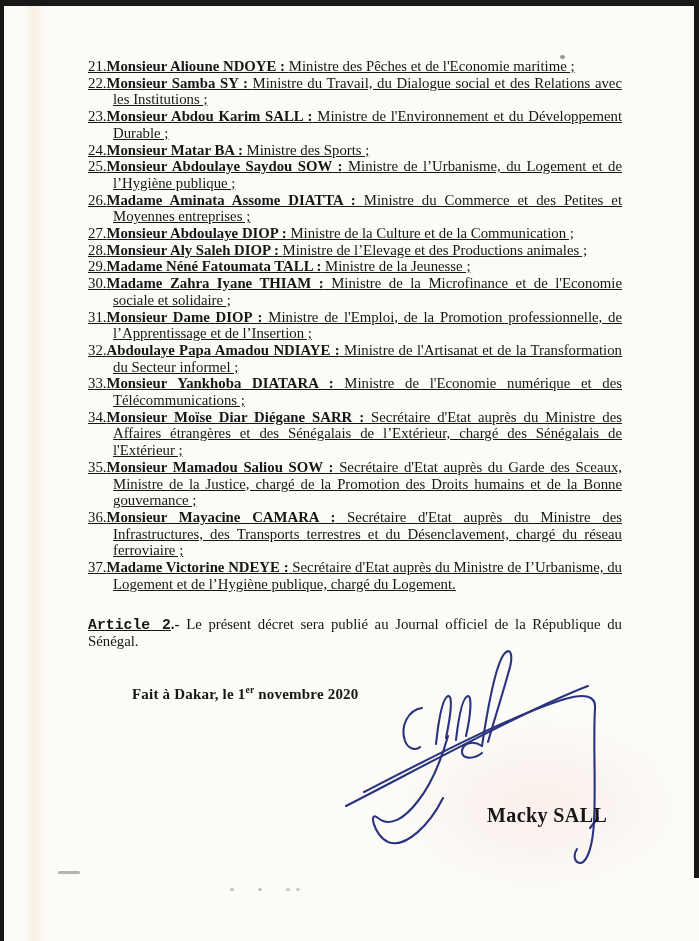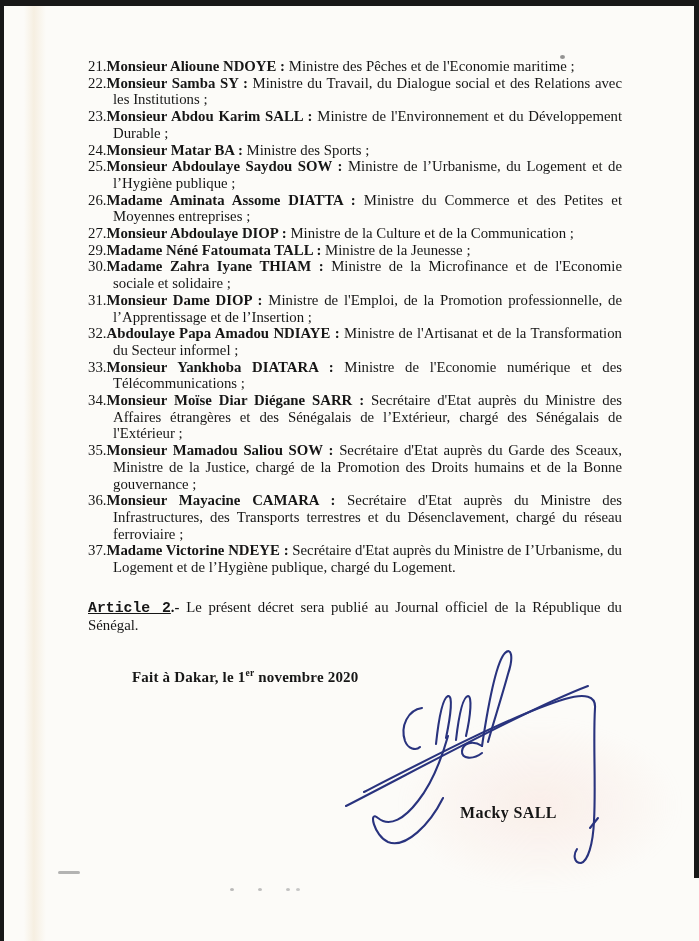--- a/index.html
+++ b/index.html
@@ -36,57 +36,59 @@
 
   
   .content{
     position:absolute;left:88px;top:58px;width:534px;
     font-size:14.8px;line-height:16.7px;
   }
   .item{
     text-align:justify;
     padding-left:25px;text-indent:-25px;
     margin:0;
+    text-decoration:underline;
   }
   .item .num{font-weight:normal;}
   .item .nm{font-weight:bold;}
   .article{margin:23px 0 0 0;text-align:justify;}
   .art-label{font-weight:bold;text-decoration:underline;font-family:Liberation Mono, monospace;}
   .art-sep{font-weight:bold;}
   .dateline{
     margin:36px 0 0 44px;
     font-weight:bold;font-size:15px;letter-spacing:.2px;
   }
   .dateline sup{font-size:9.5px;line-height:0;vertical-align:super;}
 
   
   .signature{position:absolute;left:330px;top:646px;width:280px;height:238px;}
   .signature path{fill:none;stroke-linecap:round;stroke-linejoin:round;}
   .signatory{
-    position:absolute;left:460px;top:804px;
-    font-weight:bold;font-size:16px;letter-spacing:.4px;
+    position:absolute;left:487px;top:804px;
+    font-weight:bold;font-size:20px;letter-spacing:.4px;
   }
 </style>
 </head>
 <body>
 
 <div class="page">
 
   <div class="tint-band"></div>
   <div class="tint-blotch"></div>
 
   <div class="content">
     <div id="minister-list">
         <p class="item"><span class="num">21.</span><span class="nm">Monsieur Alioune NDOYE :</span> <span class="rl">Ministre des Pêches et de l'Economie maritime ;</span></p>
         <p class="item"><span class="num">22.</span><span class="nm">Monsieur Samba SY :</span> <span class="rl">Ministre du Travail, du Dialogue social et des Relations avec les Institutions ;</span></p>
         <p class="item"><span class="num">23.</span><span class="nm">Monsieur Abdou Karim SALL :</span> <span class="rl">Ministre de l'Environnement et du Développement Durable ;</span></p>
         <p class="item"><span class="num">24.</span><span class="nm">Monsieur Matar BA :</span> <span class="rl">Ministre des Sports ;</span></p>
         <p class="item"><span class="num">25.</span><span class="nm">Monsieur Abdoulaye Saydou SOW :</span> <span class="rl">Ministre de l’Urbanisme, du Logement et de l’Hygiène publique ;</span></p>
         <p class="item"><span class="num">26.</span><span class="nm">Madame Aminata Assome DIATTA :</span> <span class="rl">Ministre du Commerce et des Petites et Moyennes entreprises ;</span></p>
         <p class="item"><span class="num">27.</span><span class="nm">Monsieur Abdoulaye DIOP :</span> <span class="rl">Ministre de la Culture et de la Communication ;</span></p>
+        <p class="item"><span class="num">28.</span><span class="nm">Monsieur Aly Saleh DIOP :</span> <span class="rl">Ministre de l’Elevage et des Productions animales ;</span></p>
         <p class="item"><span class="num">29.</span><span class="nm">Madame Néné Fatoumata TALL :</span> <span class="rl">Ministre de la Jeunesse ;</span></p>
         <p class="item"><span class="num">30.</span><span class="nm">Madame Zahra Iyane THIAM :</span> <span class="rl">Ministre de la Microfinance et de l'Economie sociale et solidaire ;</span></p>
         <p class="item"><span class="num">31.</span><span class="nm">Monsieur Dame DIOP :</span> <span class="rl">Ministre de l'Emploi, de la Promotion professionnelle, de l’Apprentissage et de l’Insertion ;</span></p>
         <p class="item"><span class="num">32.</span><span class="nm">Abdoulaye Papa Amadou NDIAYE :</span> <span class="rl">Ministre de l'Artisanat et de la Transformation du Secteur informel ;</span></p>
         <p class="item"><span class="num">33.</span><span class="nm">Monsieur Yankhoba DIATARA :</span> <span class="rl">Ministre de l'Economie numérique et des Télécommunications ;</span></p>
         <p class="item"><span class="num">34.</span><span class="nm">Monsieur Moïse Diar Diégane SARR :</span> <span class="rl">Secrétaire d'Etat auprès du Ministre des Affaires étrangères et des Sénégalais de l’Extérieur, chargé des Sénégalais de l'Extérieur ;</span></p>
         <p class="item"><span class="num">35.</span><span class="nm">Monsieur Mamadou Saliou SOW :</span> <span class="rl">Secrétaire d'Etat auprès du Garde des Sceaux, Ministre de la Justice, chargé de la Promotion des Droits humains et de la Bonne gouvernance ;</span></p>
         <p class="item"><span class="num">36.</span><span class="nm">Monsieur Mayacine CAMARA :</span> <span class="rl">Secrétaire d'Etat auprès du Ministre des Infrastructures, des Transports terrestres et du Désenclavement, chargé du réseau ferroviaire ;</span></p>
         <p class="item"><span class="num">37.</span><span class="nm">Madame Victorine NDEYE :</span> <span class="rl">Secrétaire d'Etat auprès du Ministre de I’Urbanisme, du Logement et de l’Hygiène publique, chargé du Logement.</span></p>
       </div>

